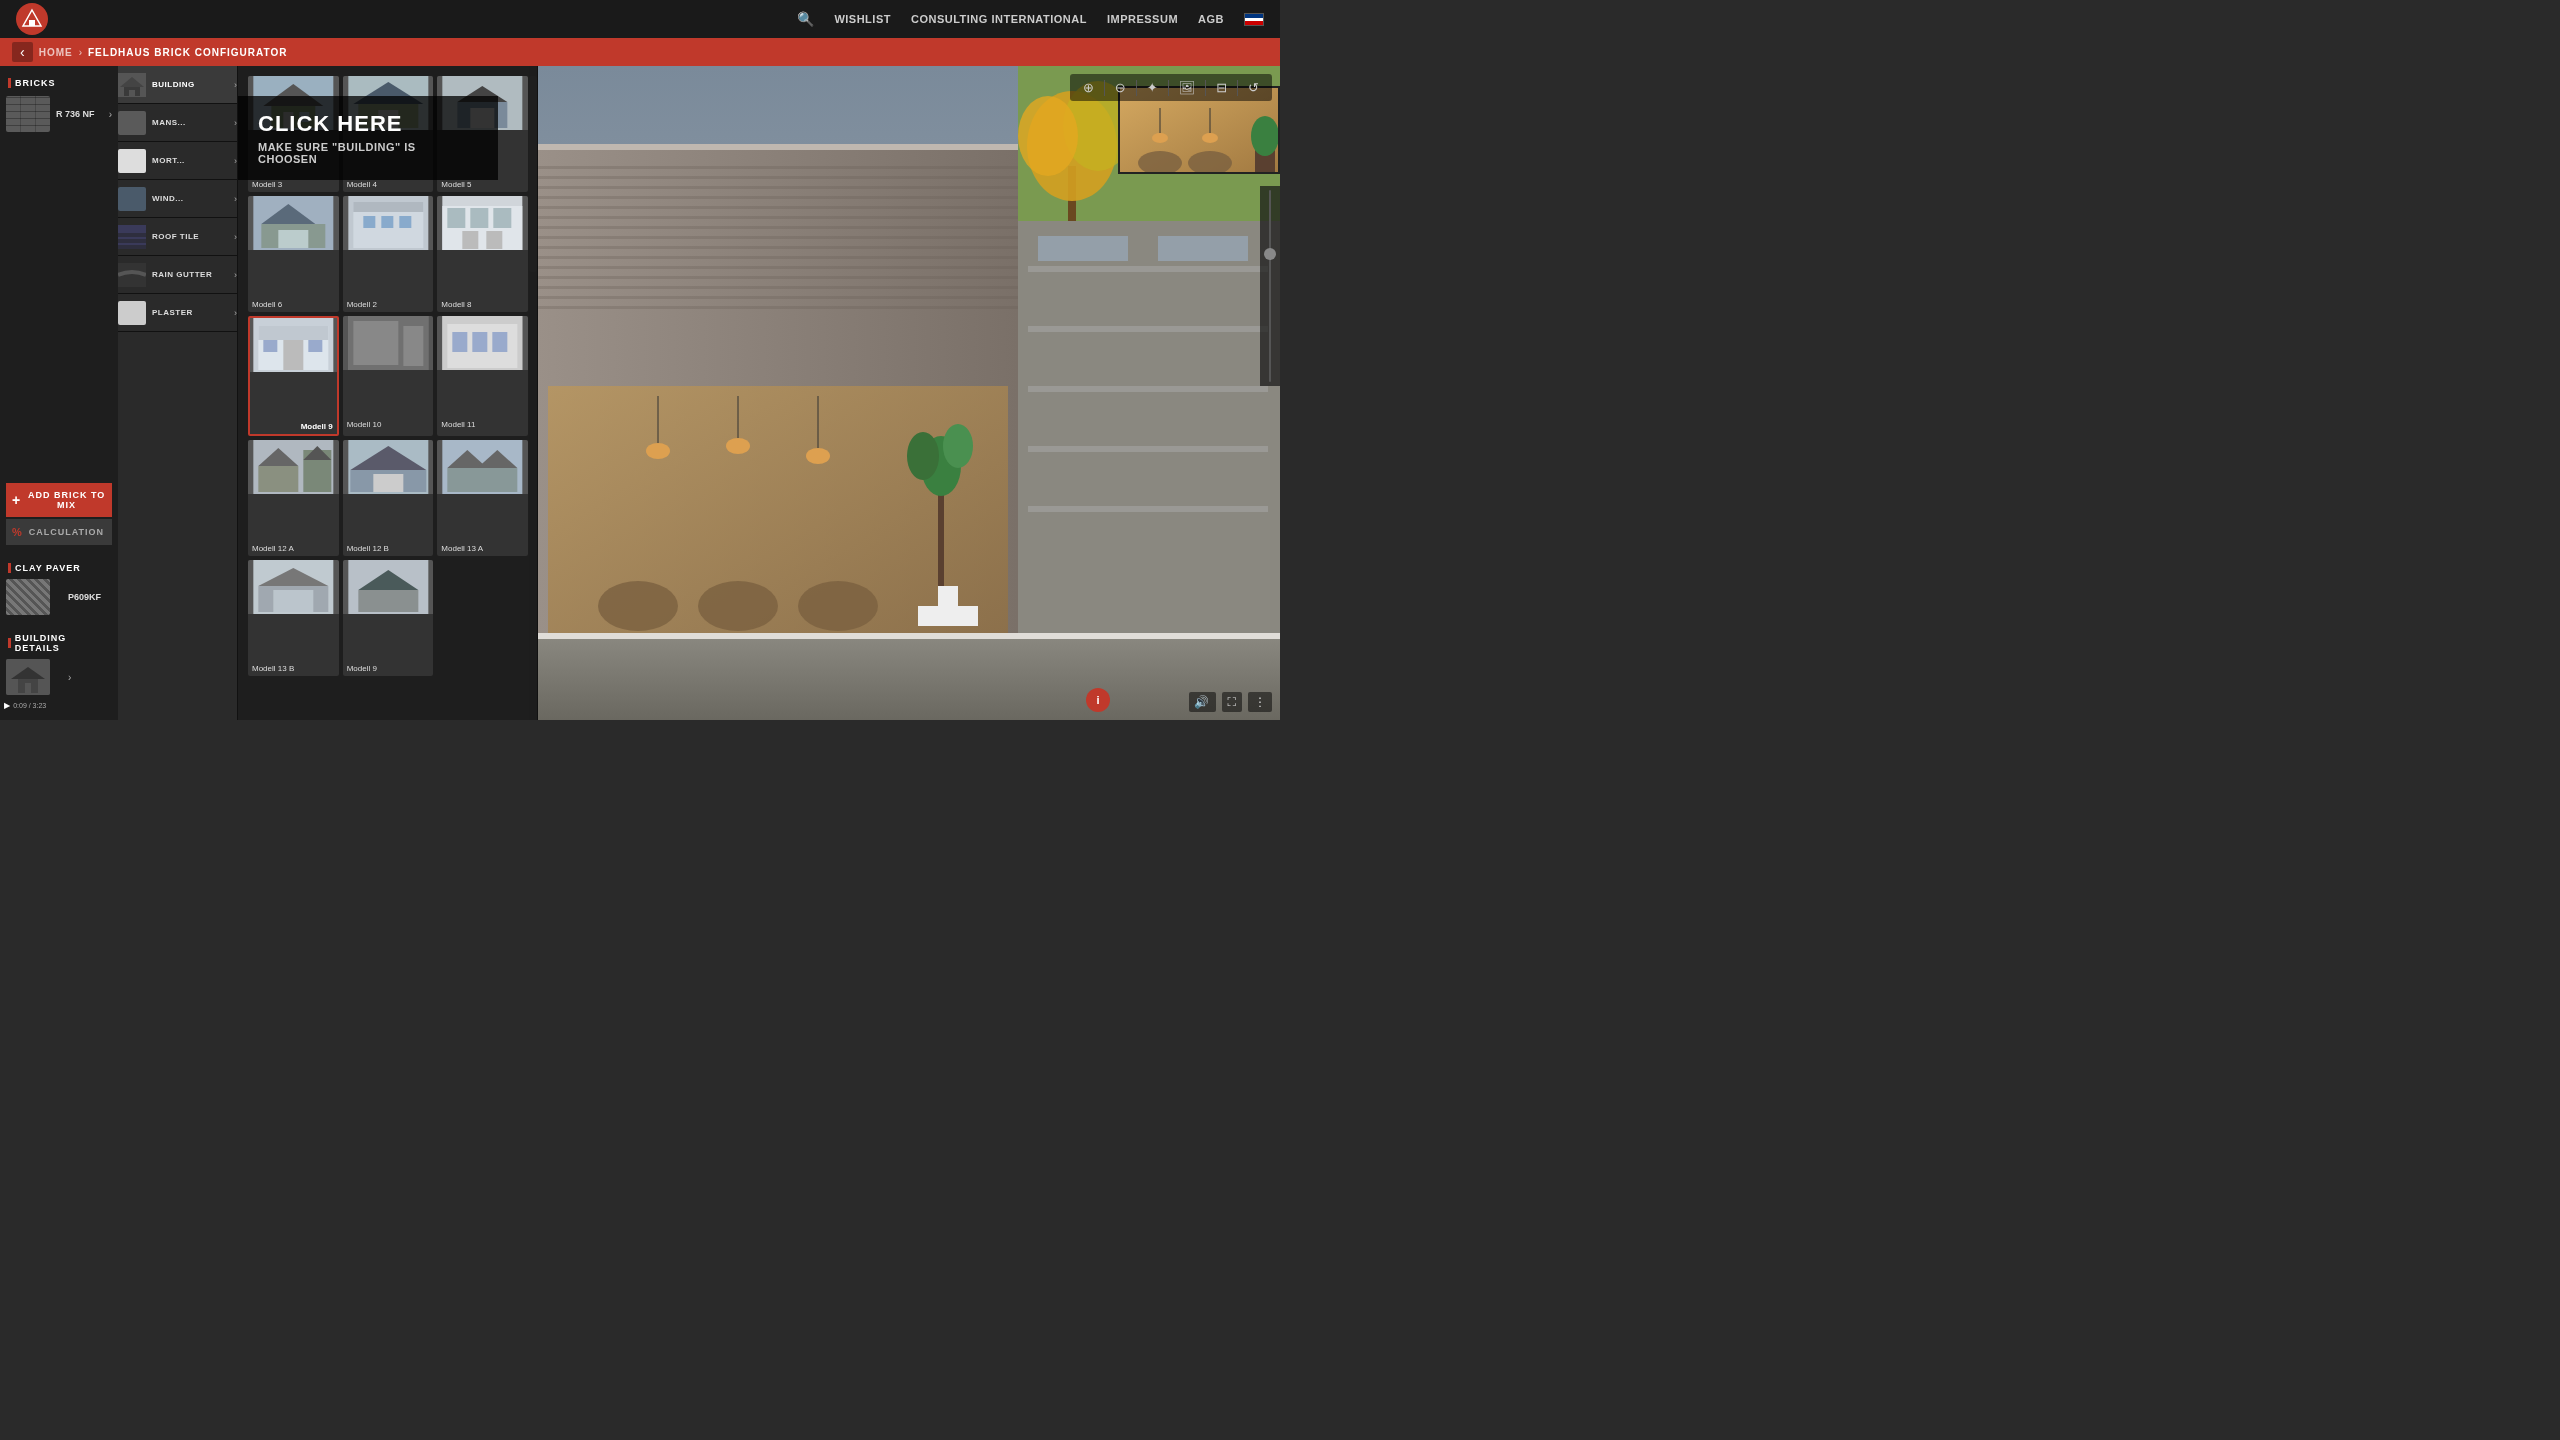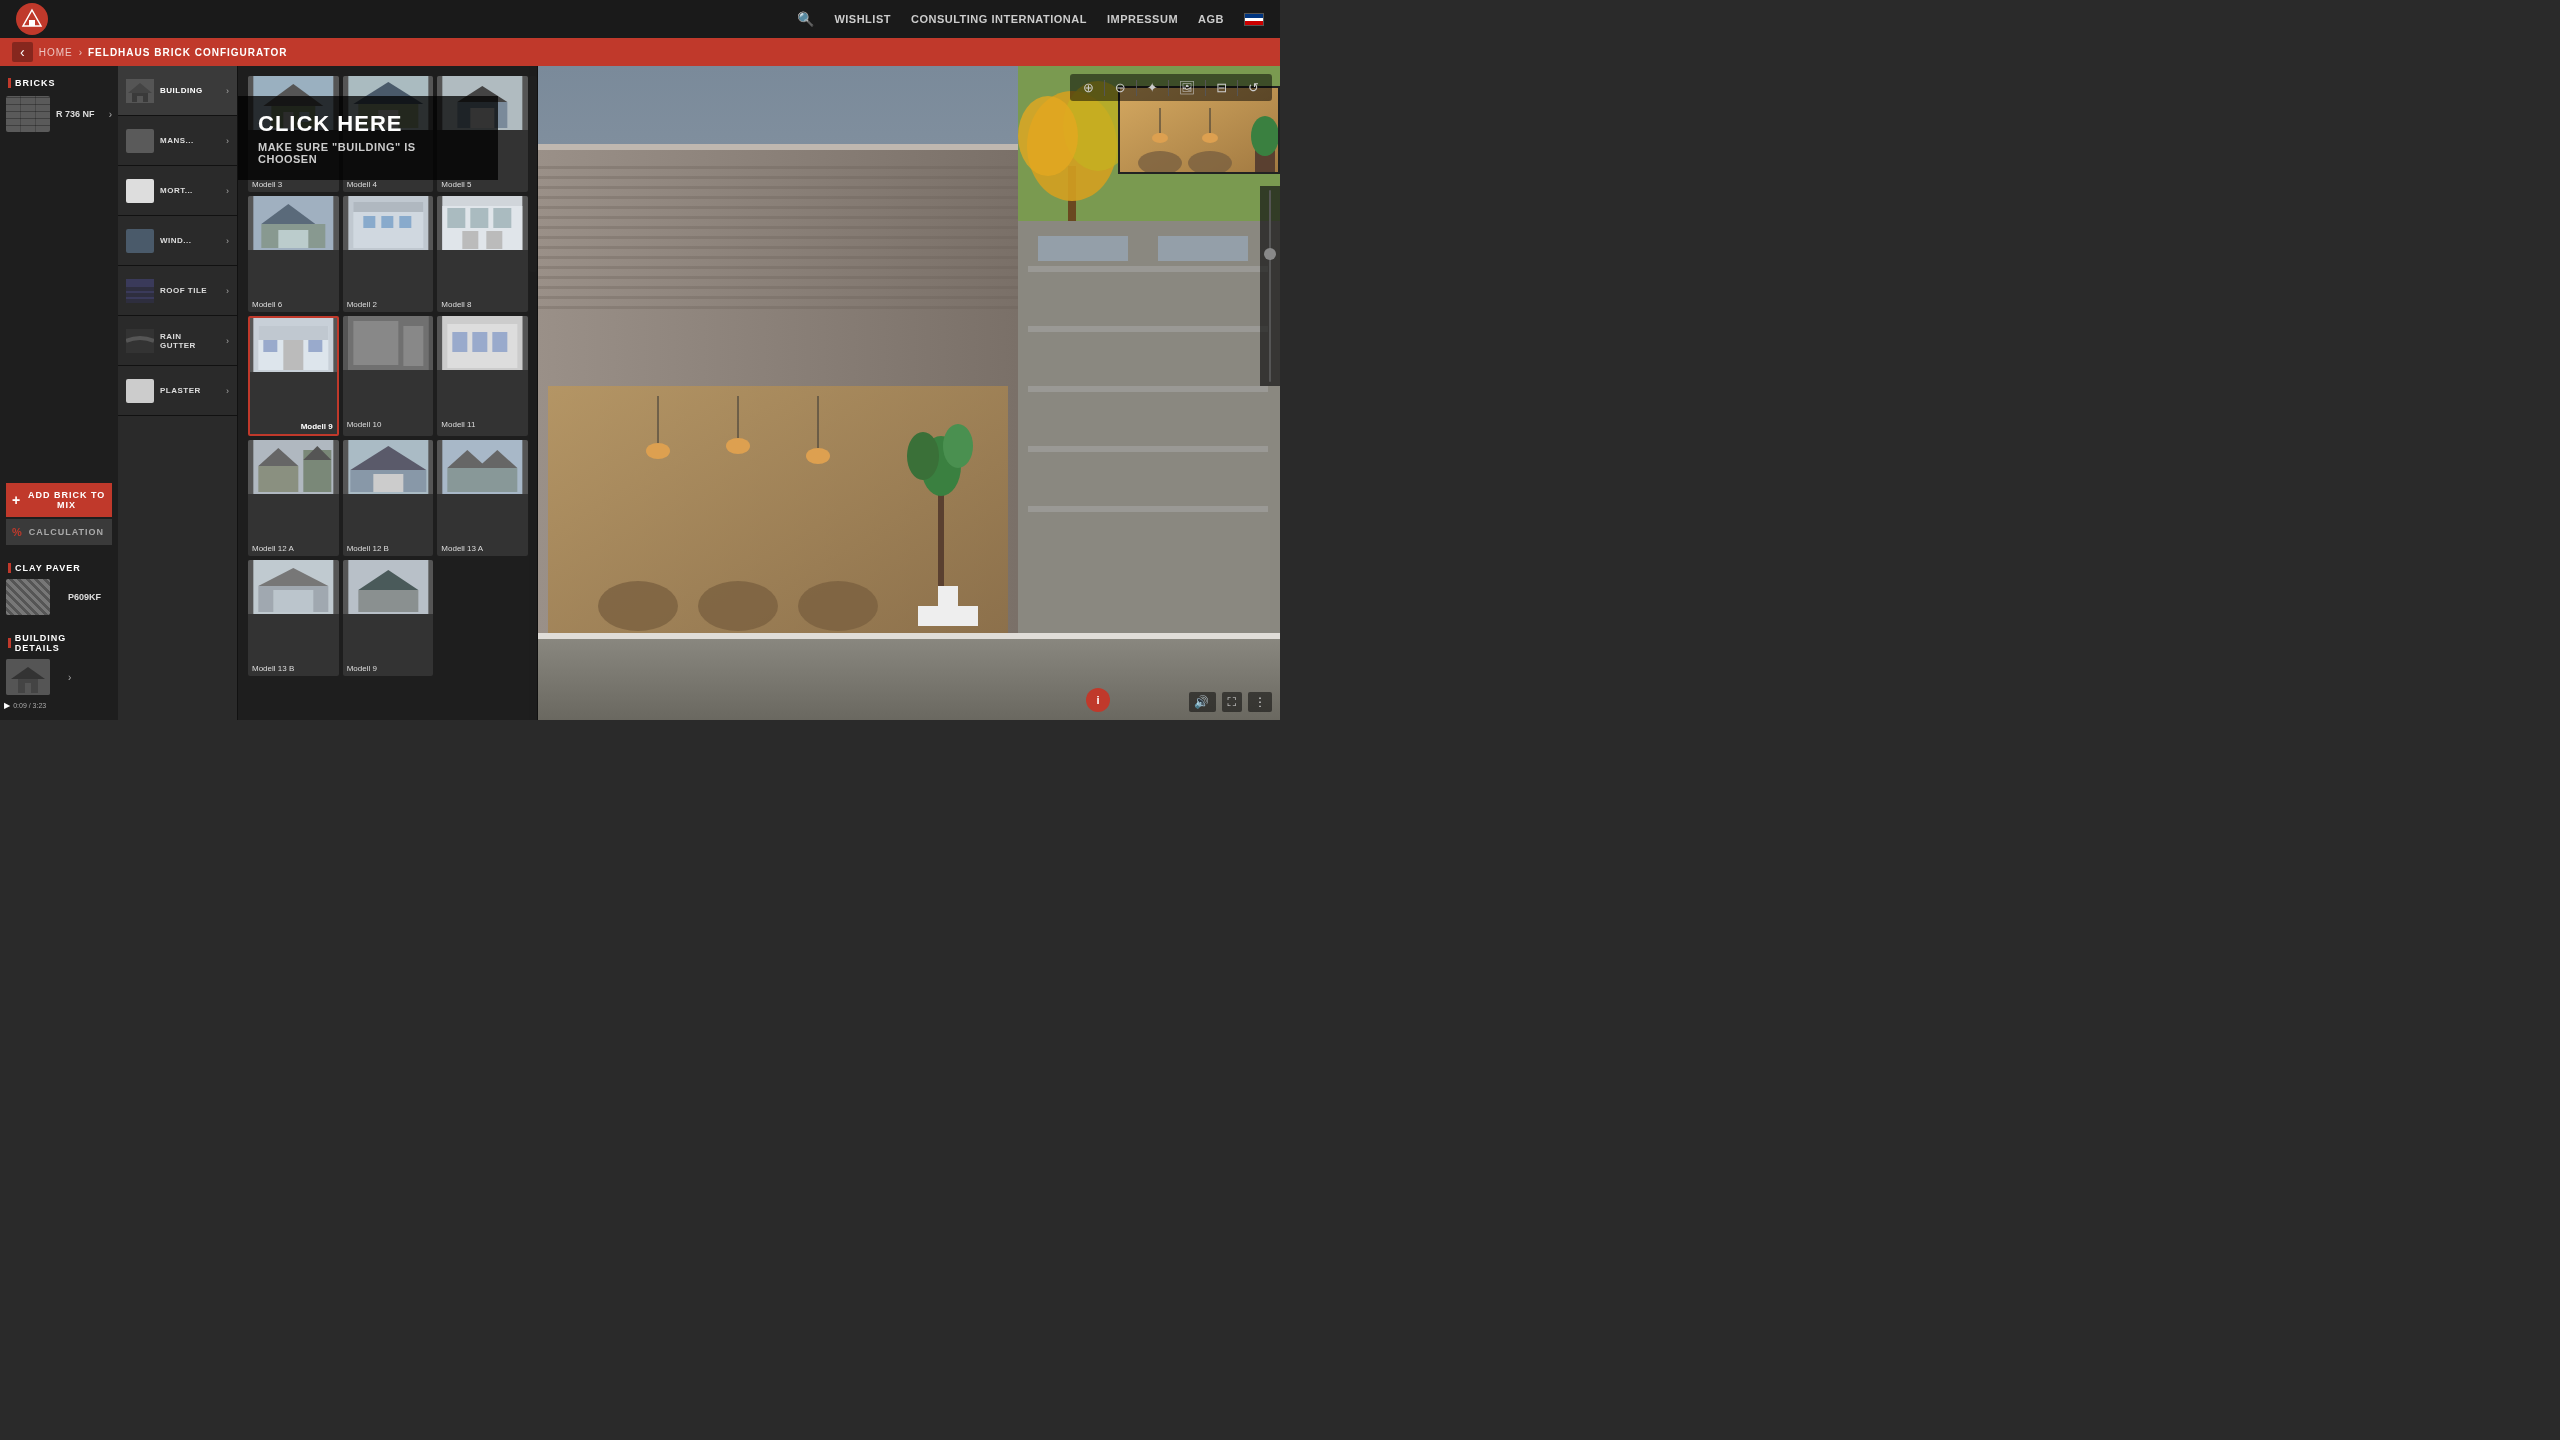--- a/index.html
+++ b/index.html
@@ -74,21 +74,21 @@
       color: white;
       font-size: 14px;
       cursor: pointer;
       background: rgba(0,0,0,0.3);
       padding: 2px 8px;
       border-radius: 2px;
     }
     .breadcrumb-text {
       color: rgba(255,255,255,0.7);
       font-size: 10px;
-      font-weight: normal;
+      font-weight: bold;
       letter-spacing: 1px;
       text-transform: uppercase;
     }
     .breadcrumb-current {
       color: white;
       font-size: 10px;
       font-weight: bold;
       letter-spacing: 1px;
       text-transform: uppercase;
     }
@@ -264,22 +264,22 @@
       left: 0;
       top: 0;
       bottom: 0;
       border-right: 1px solid #111;
       display: flex;
       flex-direction: column;
     }
     .cat-item {
       display: flex;
       align-items: center;
-      padding: 0 8px;
-      height: 50px;
+      padding: 0 0;
+      height: 38px;
       cursor: pointer;
       border-bottom: 1px solid #111;
       position: relative;
       gap: 6px;
     }
     .cat-thumb {
       width: 28px;
       height: 24px;
       background: #555;
       border-radius: 2px;

